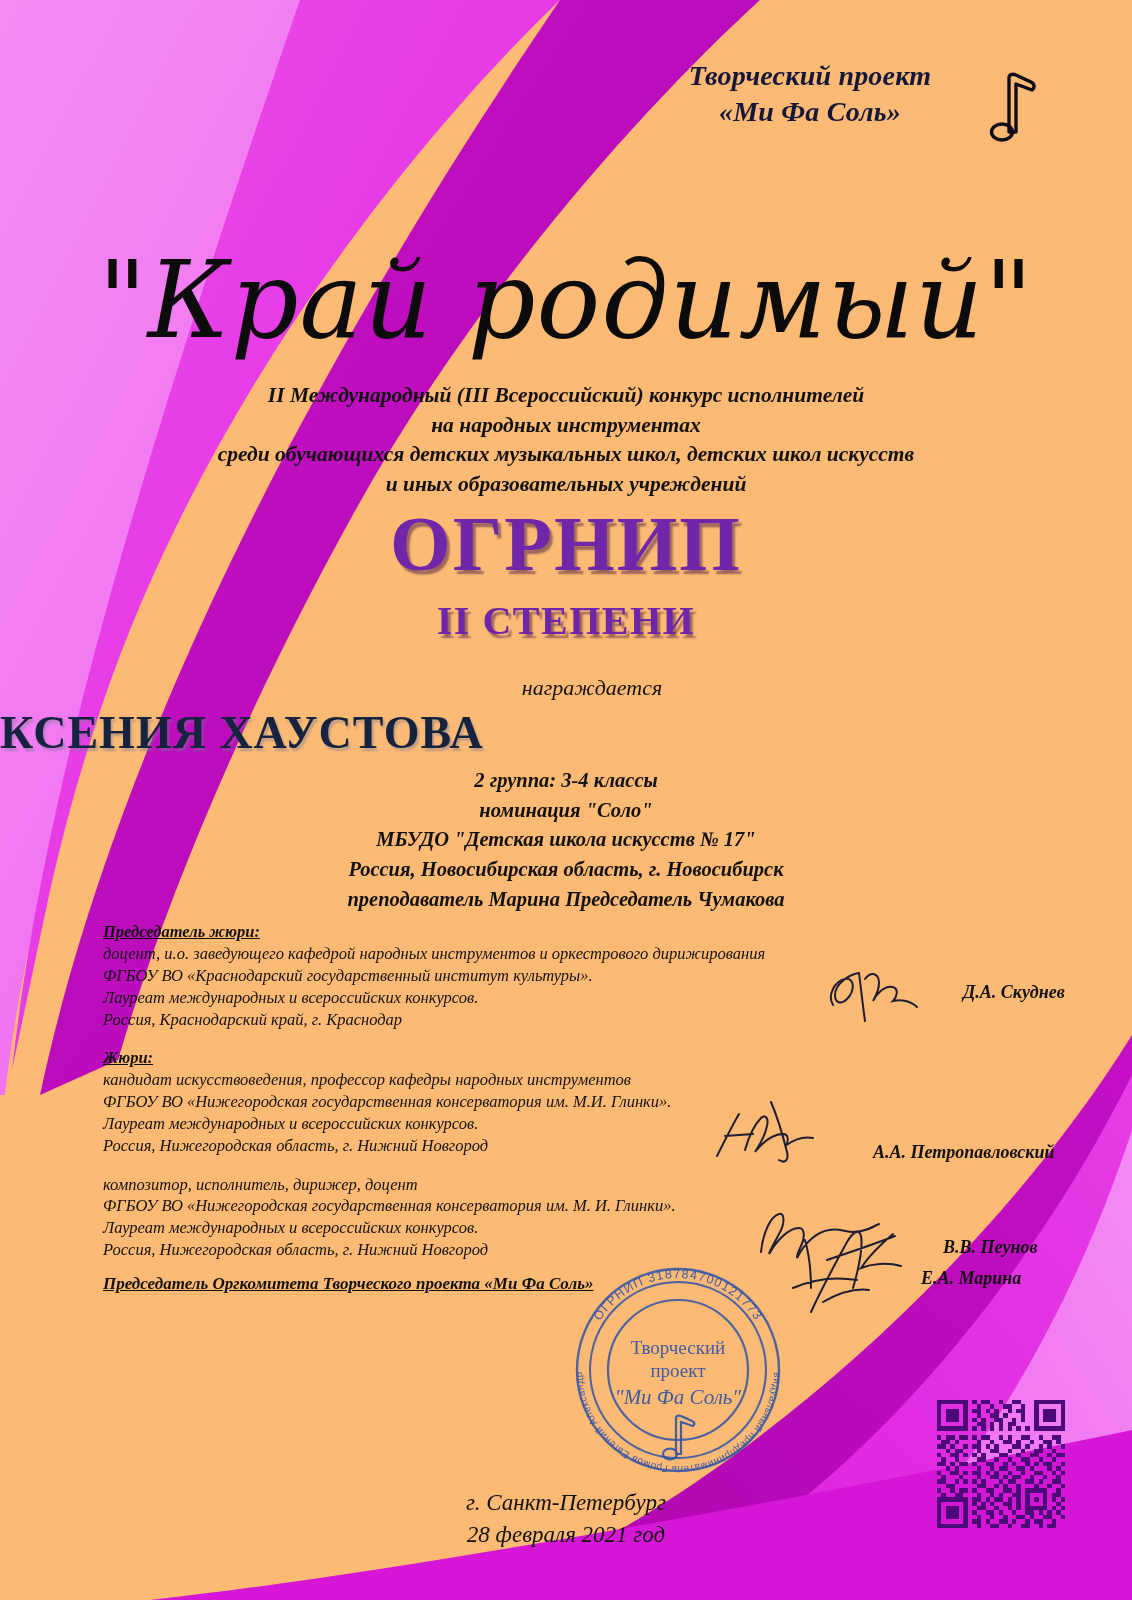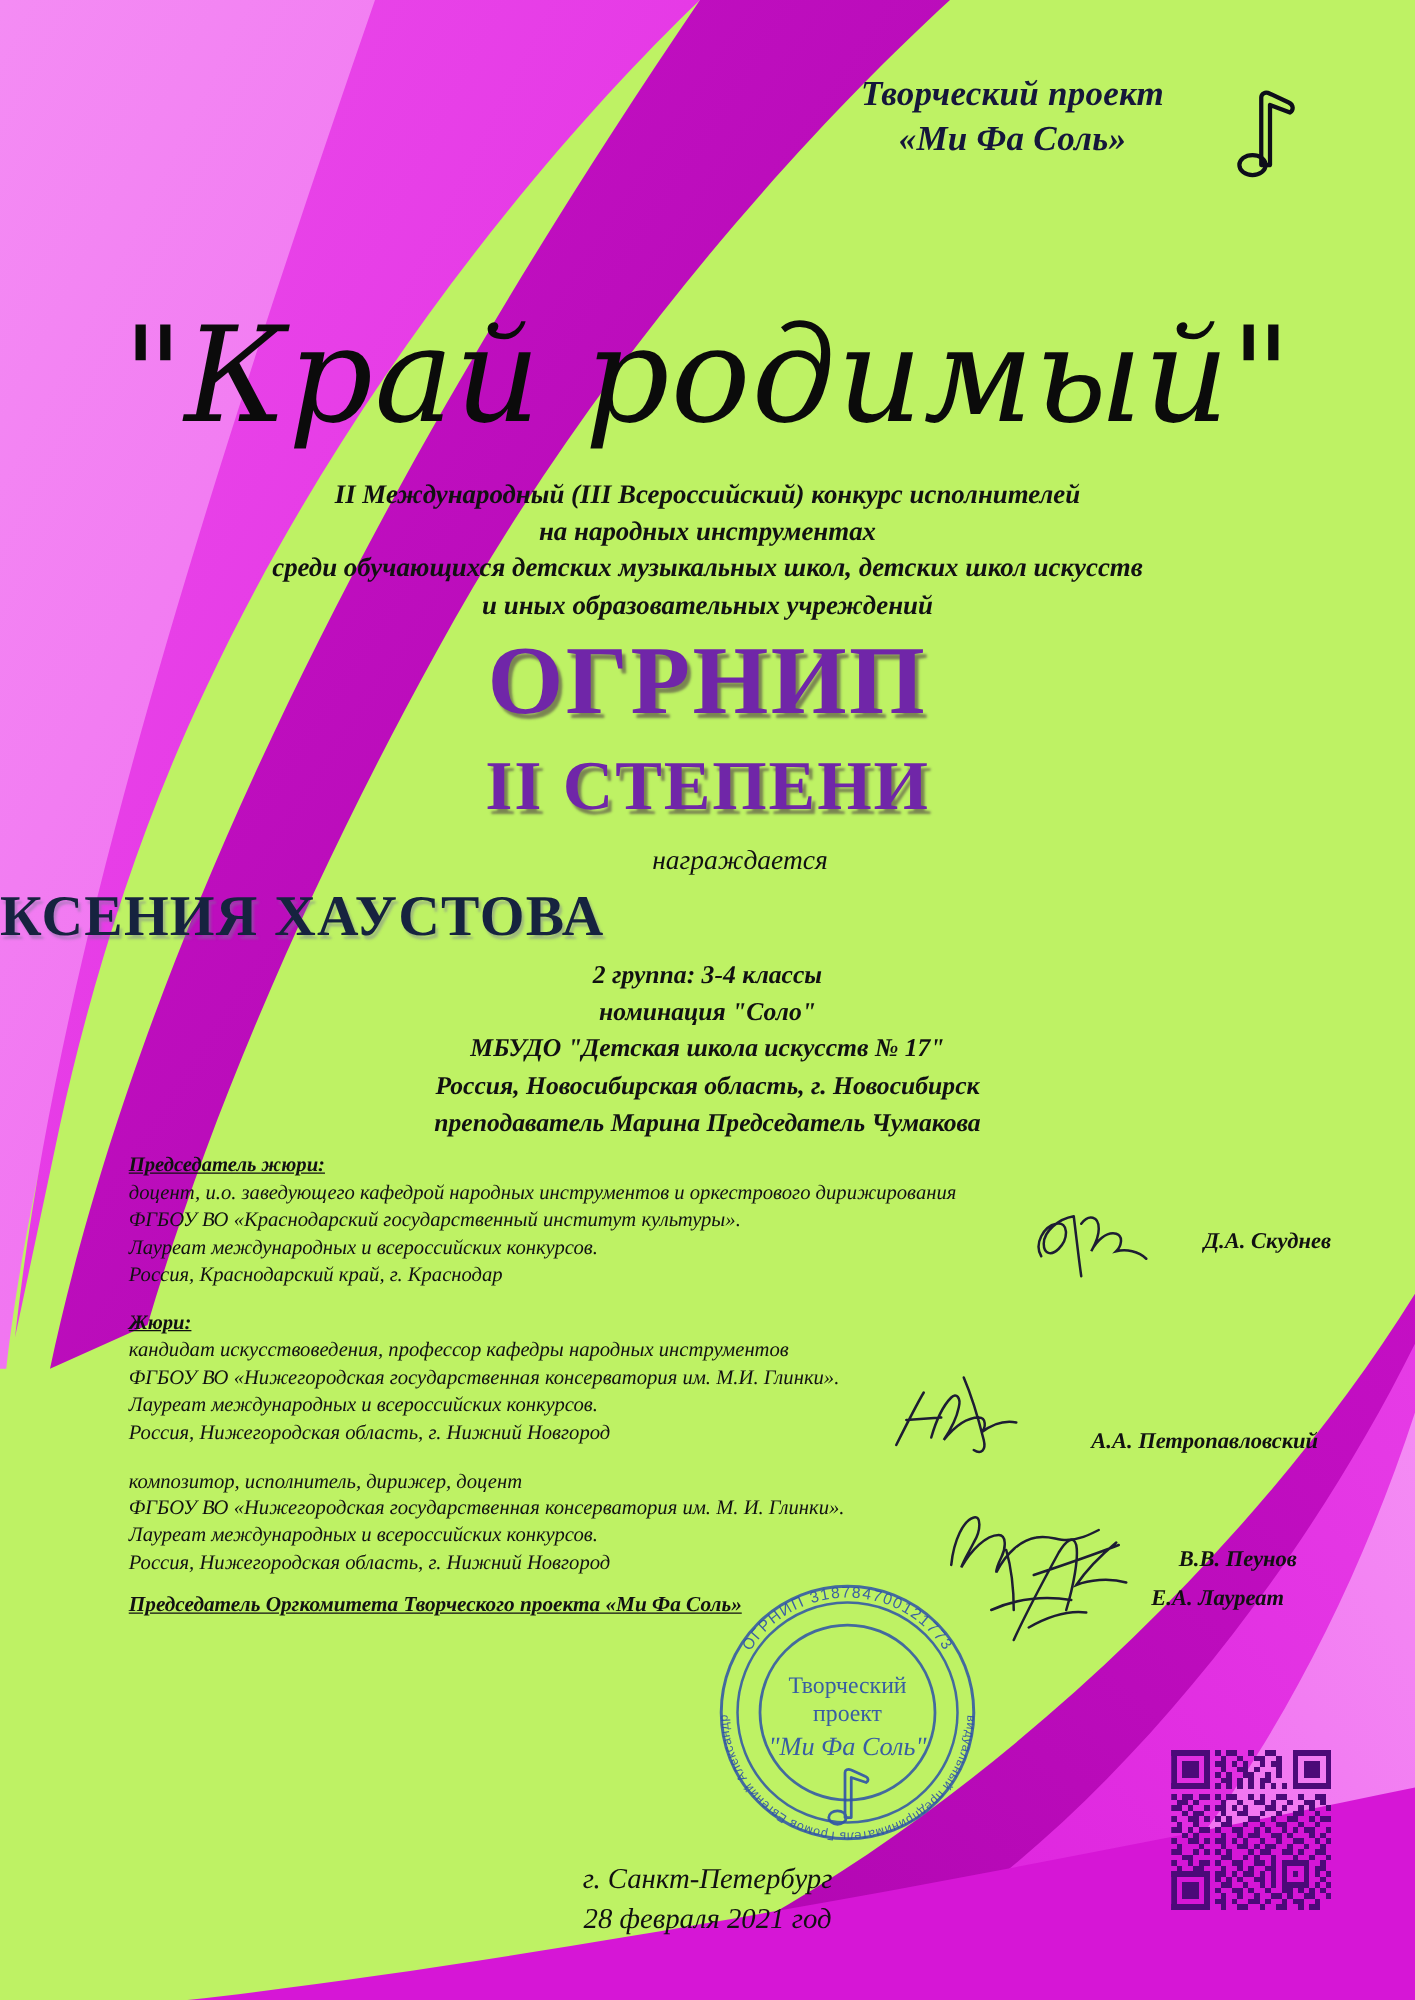--- a/index.html
+++ b/index.html
@@ -6,21 +6,21 @@
   html, body {
     margin: 0;
     padding: 0;
     background: #ffffff;
   }
   #page {
     position: relative;
     width: 1132px;
     height: 1600px;
     overflow: hidden;
-    background: #bef264;
+    background: #fdba74;
     font-family: "Liberation Serif", "DejaVu Serif", serif;
   }
 
   
   .deco-svg {
     position: absolute;
     left: 0; top: 0;
     width: 1132px;
     height: 1600px;
     pointer-events: none;
@@ -93,21 +93,21 @@
     color: #7026a8;
     text-shadow: 3px 4px 2px rgba(40,0,60,0.45);
     letter-spacing: 2px;
   }
   .diploma-degree {
     position: absolute;
     left: 0;
     top: 601px;
     width: 1132px;
     text-align: center;
-    font-size: 56px;
+    font-size: 40px;
     font-weight: bold;
     line-height: 1;
     color: #7026a8;
     text-shadow: 3px 4px 2px rgba(40,0,60,0.45);
     letter-spacing: 1.5px;
   }
 
   .awarded-label {
     position: absolute;
     left: 0;
@@ -369,21 +369,21 @@
     </div>
   </div>
 
   <div class="orgcom-row">
     <span class="orgcom-text">Председатель Оргкомитета Творческого проекта «Ми Фа Соль»</span>
     <svg class="sig-img" style="left:680px; top:-58px; width:170px; height:110px;" viewBox="0 0 170 110">
       <path d="M28,96 C38,74 52,48 64,26 C70,16 76,12 78,20 C80,30 76,52 70,72
                M44,44 C62,38 86,30 112,20 M110,18 C98,28 86,40 78,52
                C88,48 104,46 118,50 M40,86 C54,78 70,72 86,74" fill="none" stroke="#1d1d33" stroke-width="2" stroke-linecap="round"></path>
     </svg>
-    <div class="sig-name" style="position:absolute; left:818px; top:-6px;">Е.А. Лауреат</div>
+    <div class="sig-name" style="position:absolute; left:818px; top:-6px;">Е.А. Марина</div>
   </div>
 
   <svg class="stamp" viewBox="0 0 224 224">
     <defs>
       <path id="ringTop" d="M112,112 m-92,0 a92,92 0 1,1 184,0" fill="none"></path>
       <path id="ringBot" d="M112,112 m96,0 a96,96 0 1,1 -192,0" fill="none"></path>
     </defs>
     <circle cx="112" cy="112" r="101" fill="none" stroke="#2e52a8" stroke-width="2.4" opacity="0.85"></circle>
     <circle cx="112" cy="112" r="88" fill="none" stroke="#2e52a8" stroke-width="2" opacity="0.85"></circle>
     <circle cx="112" cy="112" r="70" fill="none" stroke="#2e52a8" stroke-width="2.2" opacity="0.85"></circle>

